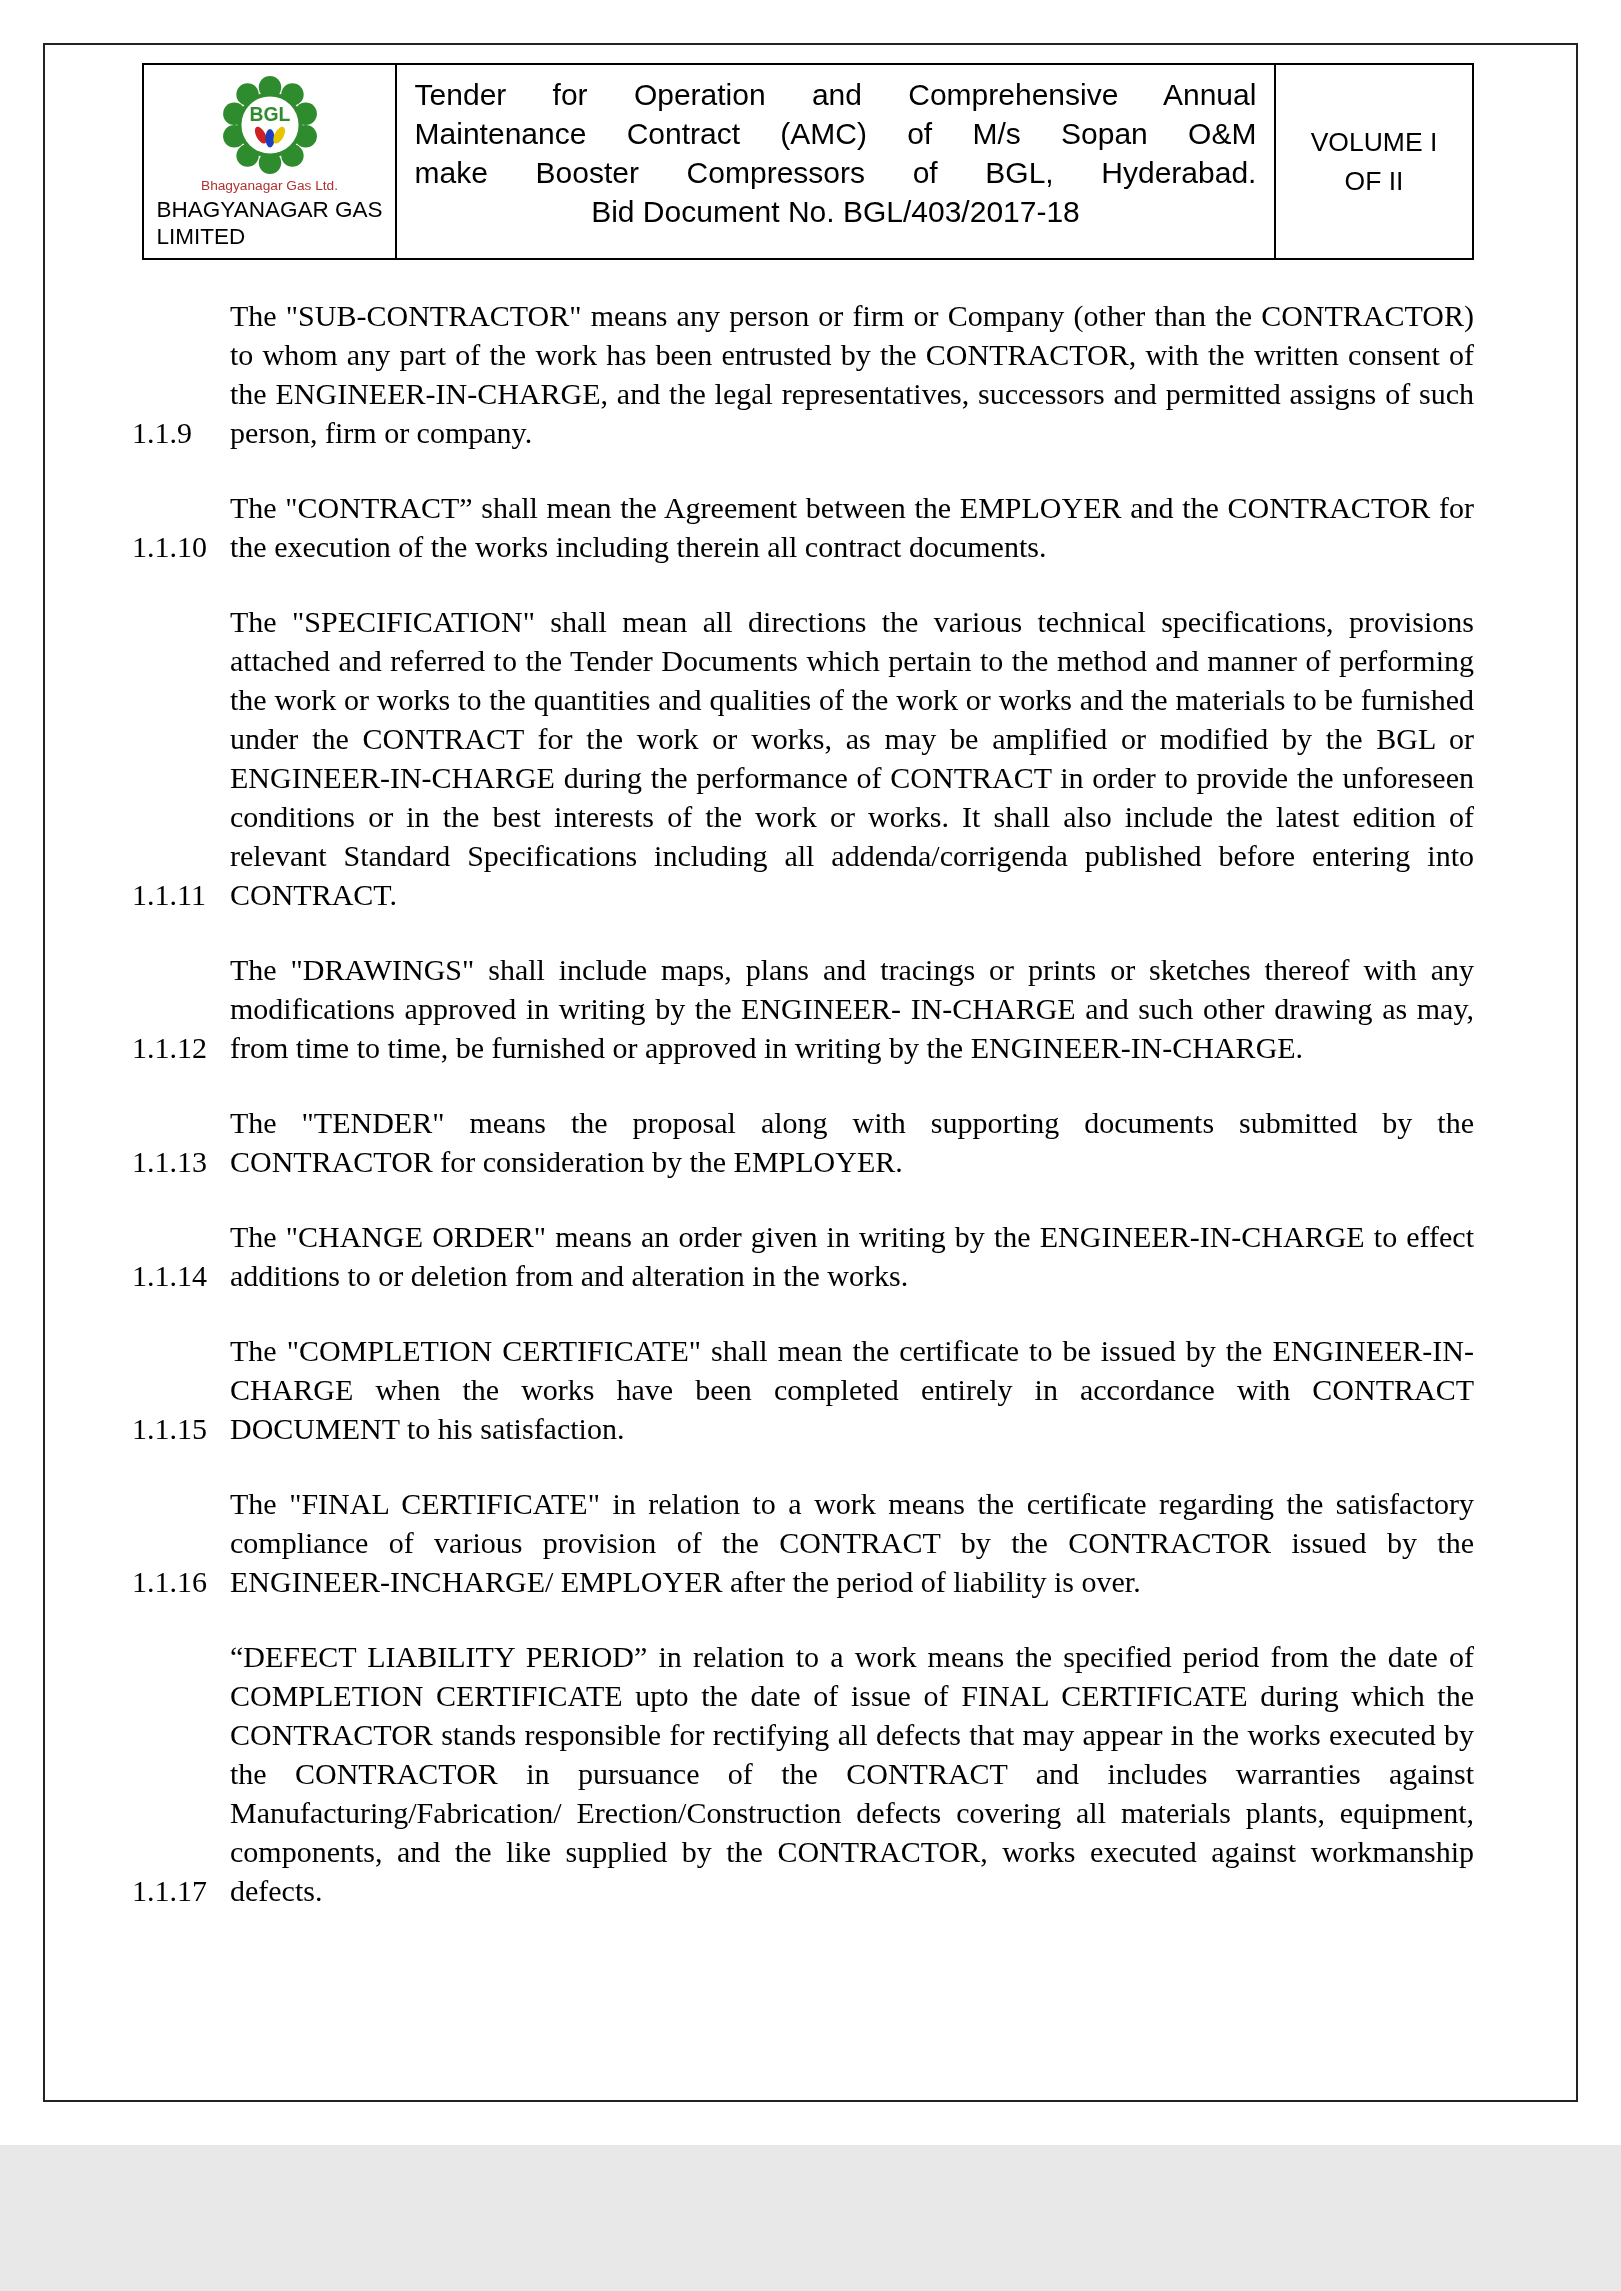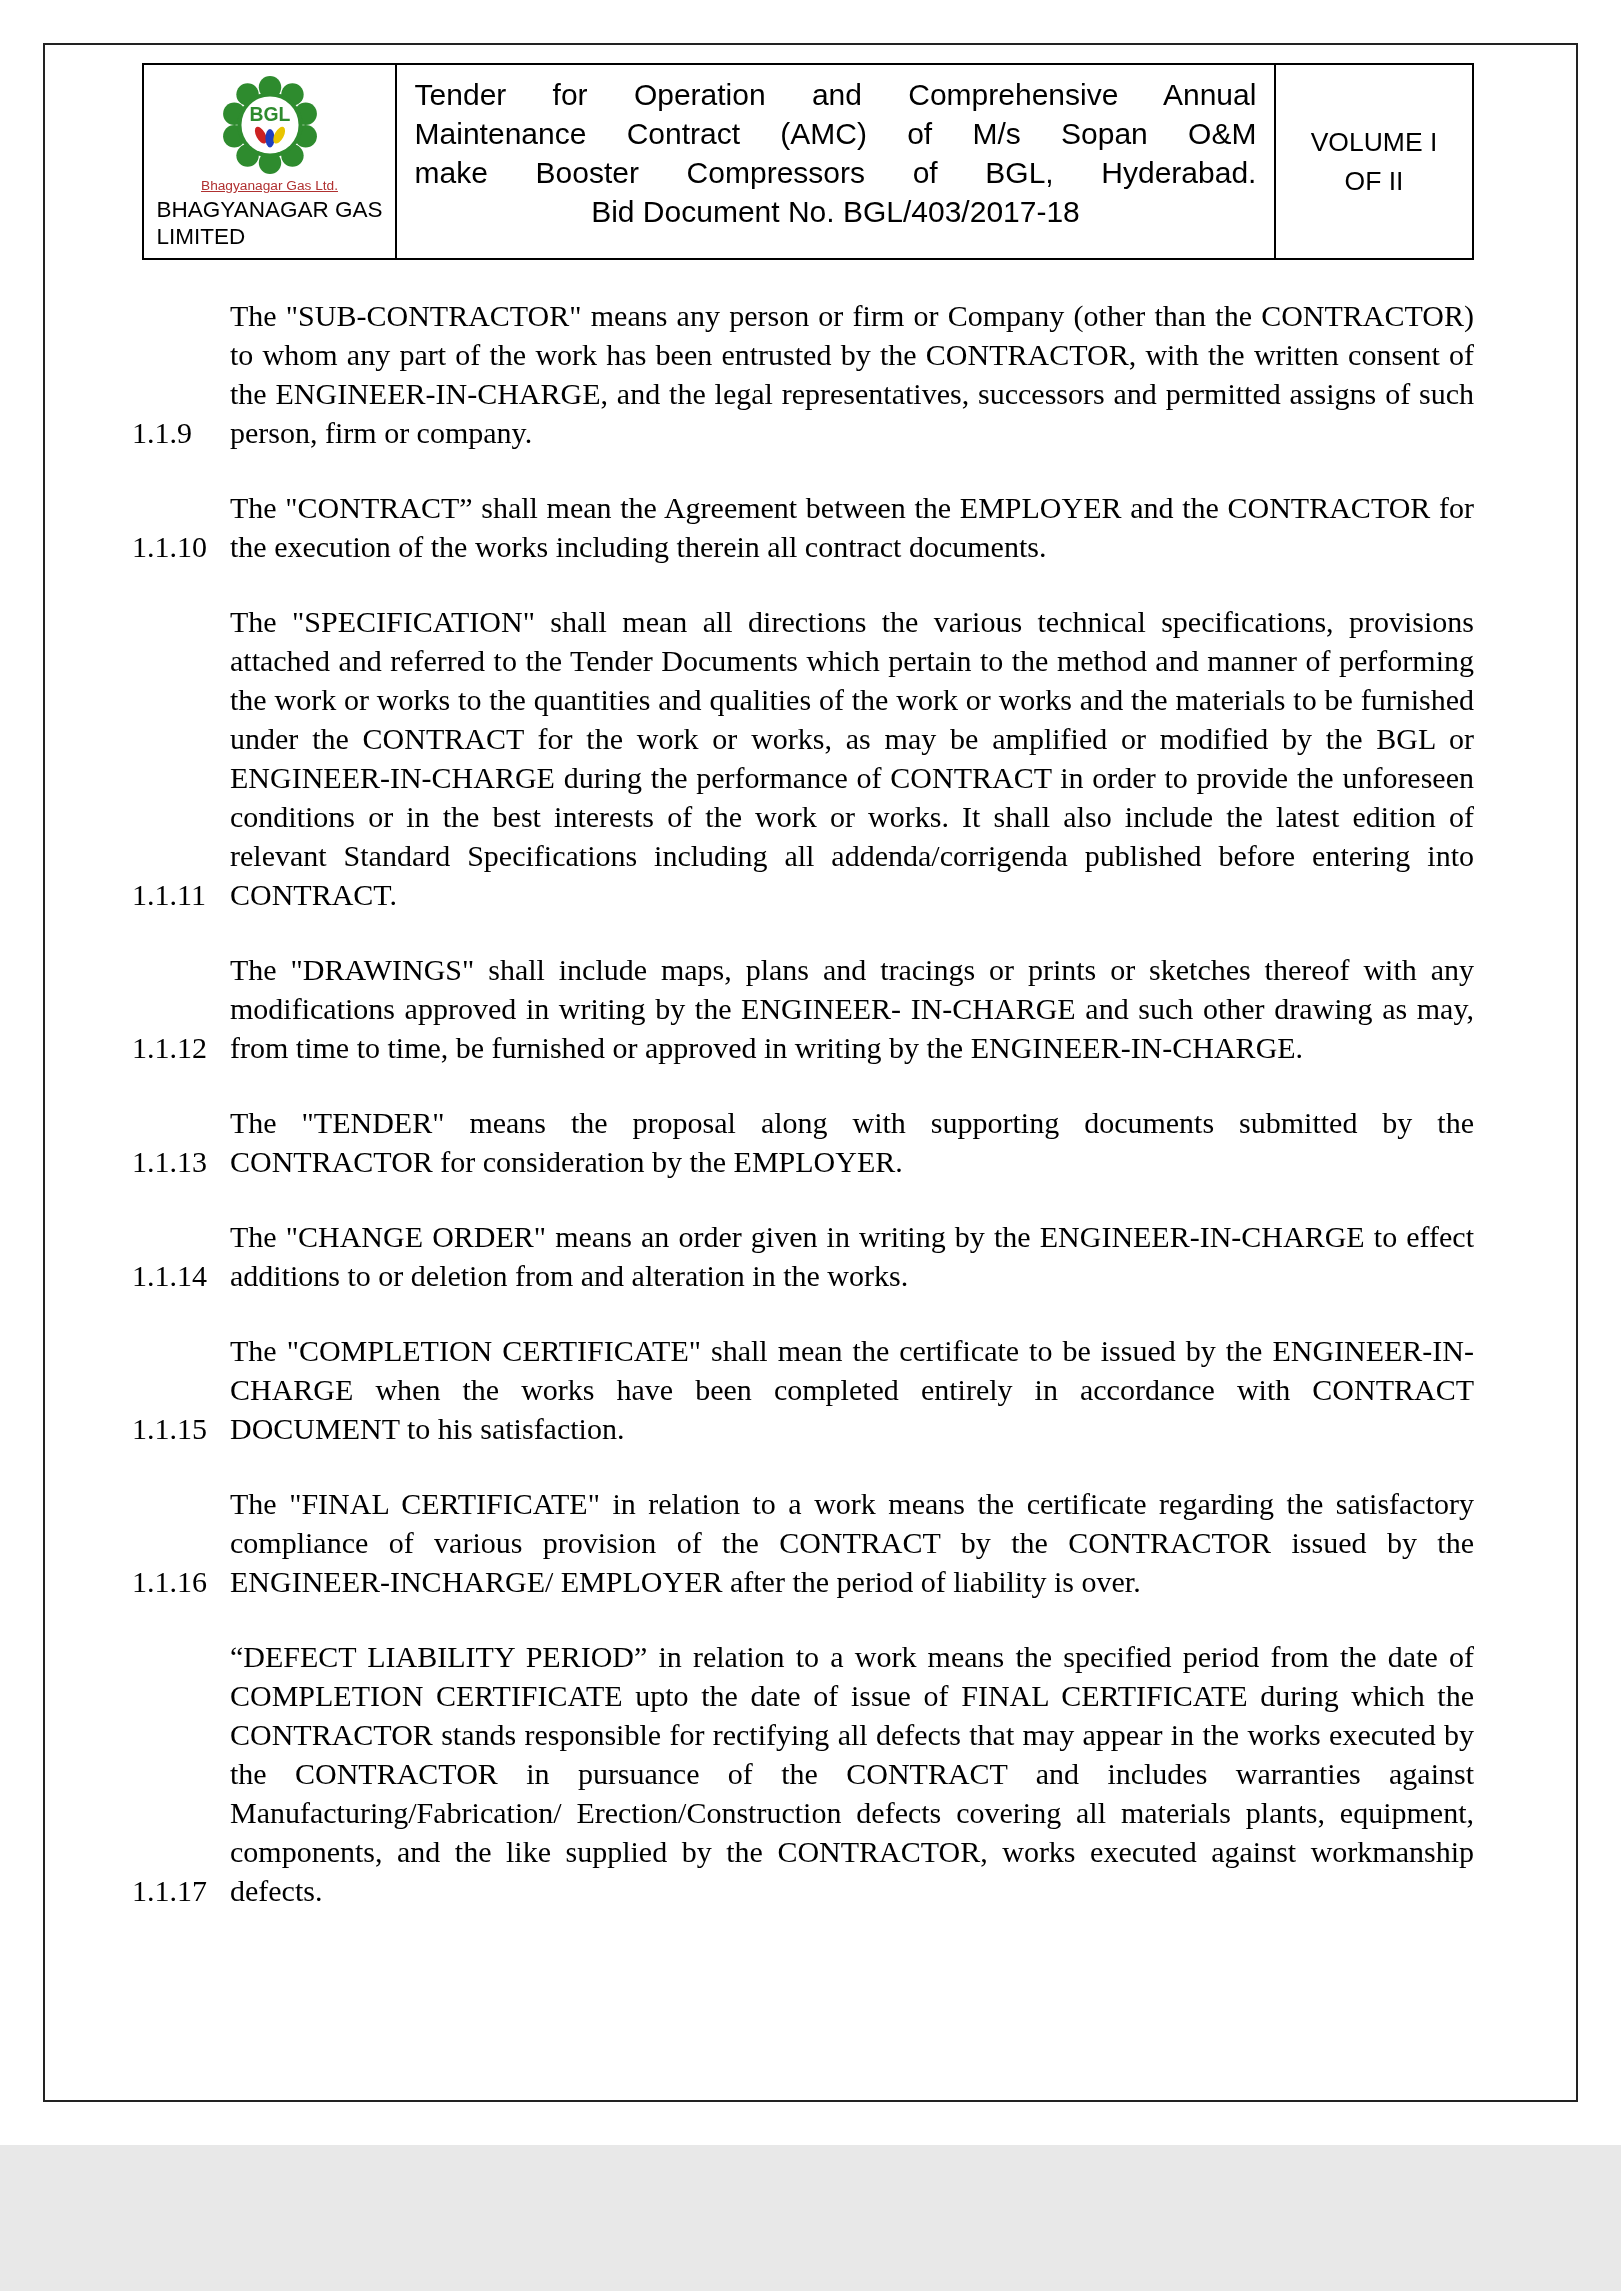--- a/index.html
+++ b/index.html
@@ -18,21 +18,21 @@
     display:flex; border:2px solid #000; background:#fff;
   }
   .logo-cell {
     width:253px; flex:0 0 253px; border-right:2px solid #000;
     display:flex; flex-direction:column; align-items:center;
     padding:9.8px 5.9px 7.8px 5.9px; box-sizing:border-box;
   }
   .logo-svg { width:102px; height:102px; display:block; }
   .logo-sub {
     font-family:"Liberation Sans", sans-serif; font-size:13.7px;
-    color:#b03030; margin-top:1px; white-space:nowrap;text-decoration:underline;
+    color:#b03030; margin-top:1px; white-space:nowrap;
   }
   .org-name {
     font-family:"Liberation Sans", sans-serif; font-size:22.5px;
     line-height:1.22; text-align:left; margin-top:2.9px; color:#000;
   }
   .title-cell {
     flex:1; border-right:2px solid #000; padding:9.8px 17.6px 7.8px 17.6px;
     font-family:"Liberation Sans", sans-serif; font-weight:normal;
     font-size:30px; line-height:1.30; box-sizing:border-box;
   }

